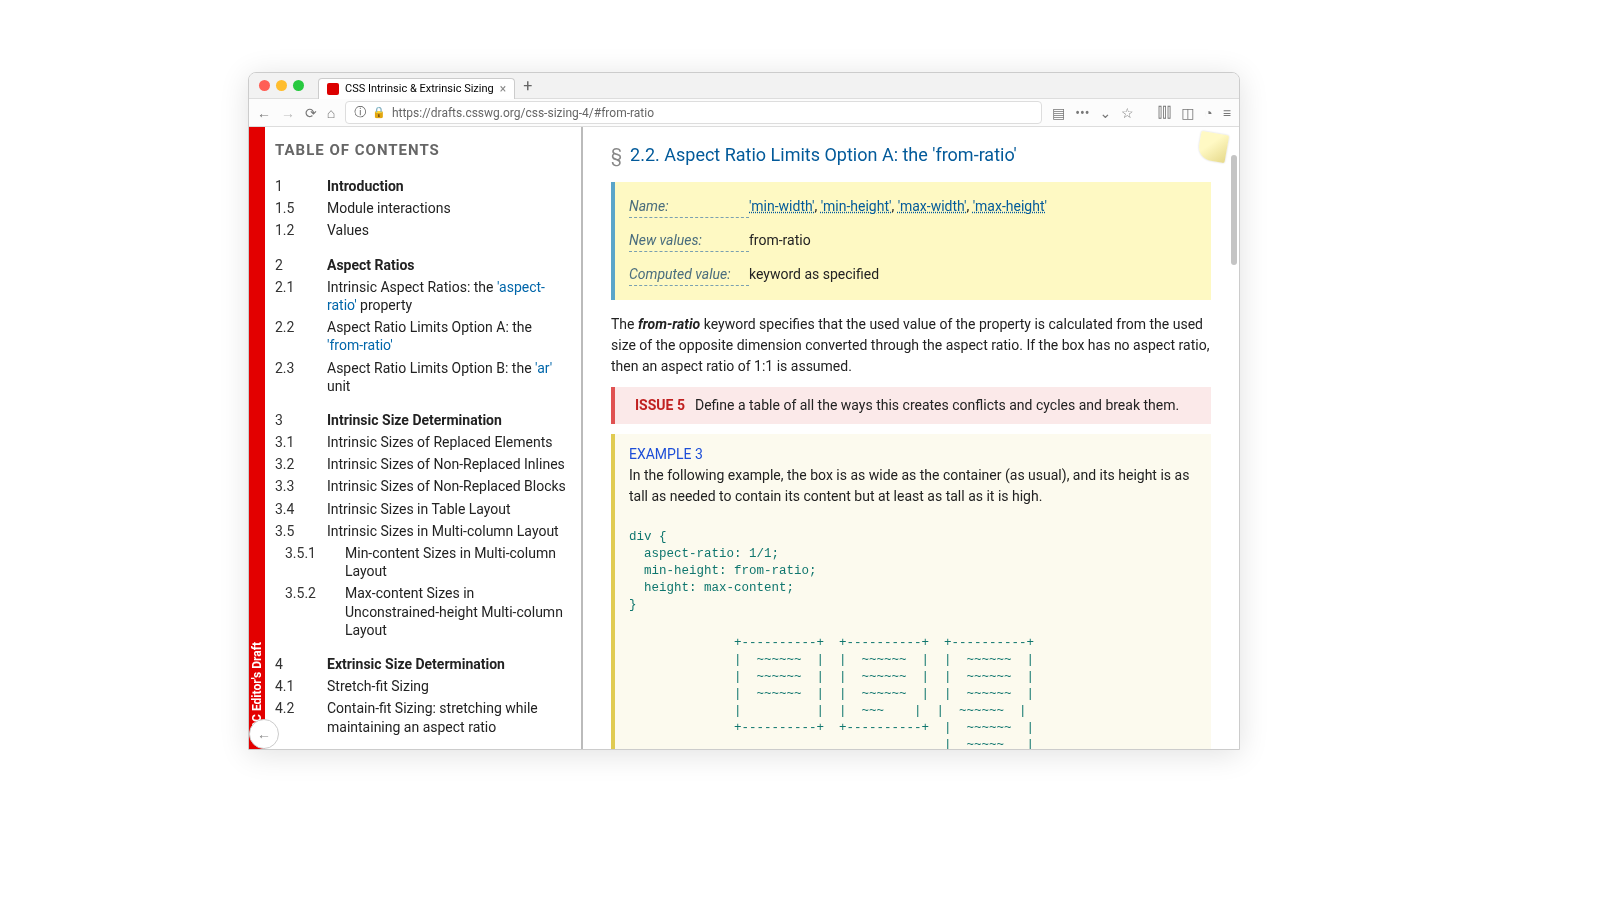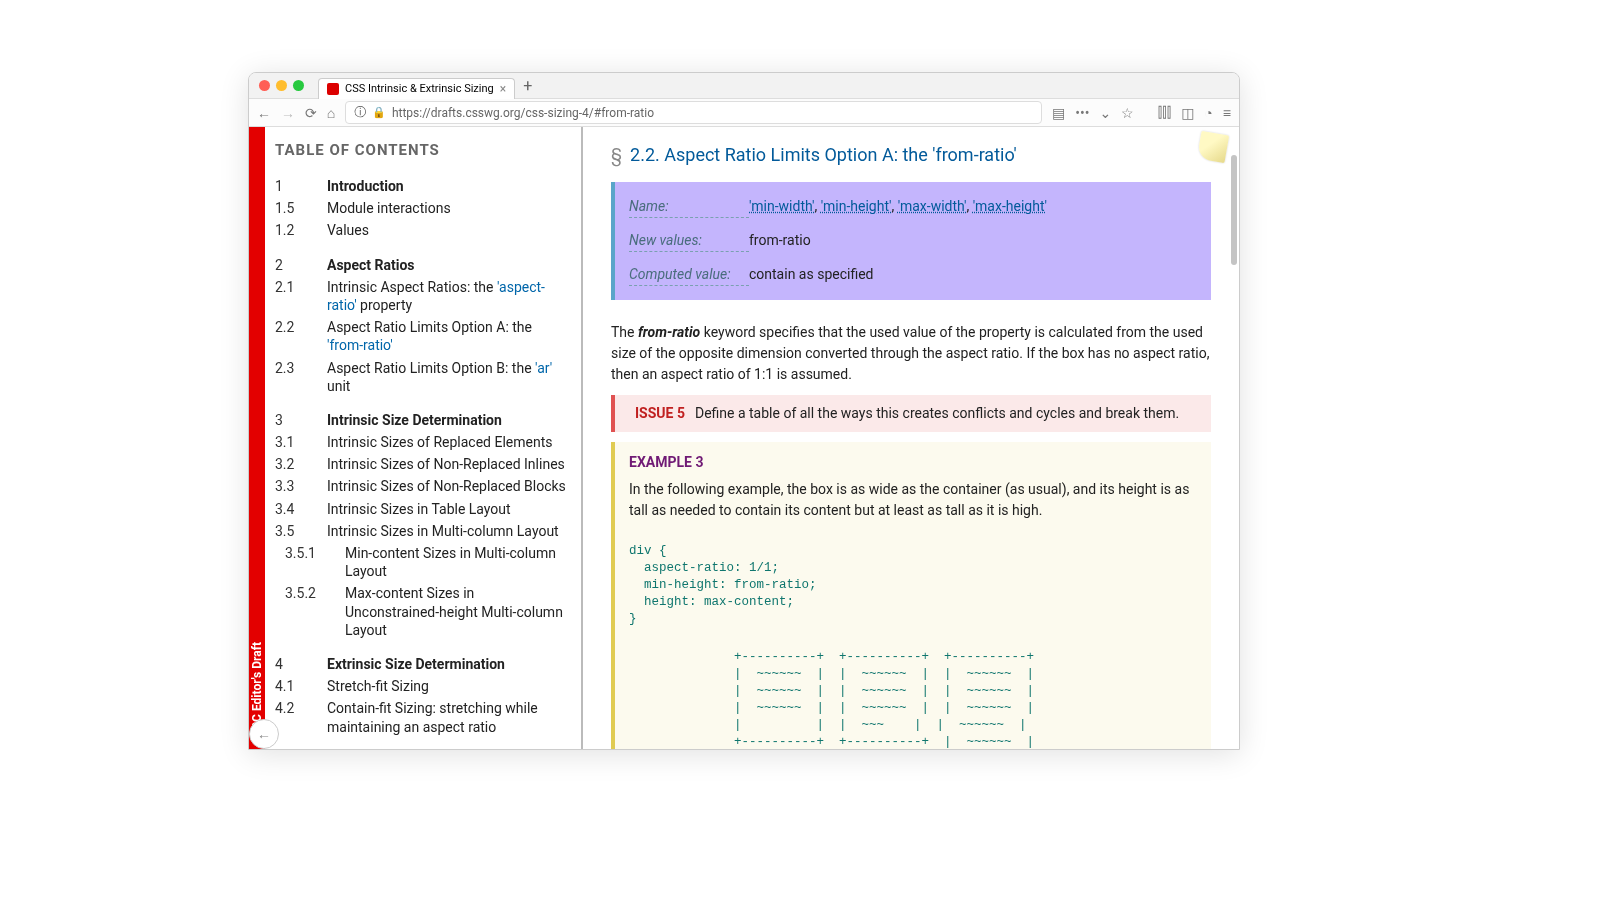--- a/index.html
+++ b/index.html
@@ -33,29 +33,29 @@
   .toc-item.sub .toc-num{min-width:34px;}
   .toc-item.subsub{margin-left:10px;}
   .toc-item.subsub .toc-num{min-width:42px;}
   .quoted{color:#0066aa;}
   .toc-group{margin-bottom:16px;}
   .collapse{position:absolute;left:0;bottom:0;width:30px;height:30px;background:#fff;border:1px solid #ccc;border-radius:50%;display:flex;align-items:center;justify-content:center;color:#888;font-size:14px;}
   .main{flex:1;padding:14px 28px;overflow:hidden;position:relative;font-size:14px;color:#222;line-height:1.5;}
   .dog{position:absolute;top:6px;right:12px;width:28px;height:28px;background:linear-gradient(135deg,#fff9c4 40%,#e6d98a 100%);border-radius:2px 2px 2px 14px;transform:rotate(10deg);box-shadow:0 0 2px rgba(0,0,0,.2);}
   .heading{color:#025a9a;font-size:18px;margin-bottom:14px;display:flex;align-items:baseline;gap:8px;}
   .heading .sec{color:#888;}
-  .propdef{border-left:4px solid #5aa5c9;background:#c4b5fd;padding:8px 0;margin-bottom:22px;}
+  .propdef{border-left:4px solid #5aa5c9;background:#fef9c3;padding:8px 0;margin-bottom:14px;}
   .propdef .row{display:flex;padding:6px 14px;font-size:14px;}
   .propdef .label{width:120px;color:#4a6d7d;border-bottom:1px dashed #7aa0b0;font-style:italic;}
   .propdef .val{flex:1;}
   .propdef .val .kw{color:#025a9a;text-decoration:underline;text-decoration-style:dotted;}
   .issue{border-left:4px solid #e05252;background:#fbe9e9;padding:8px 20px;margin:10px 0;font-size:14px;}
   .issue-lbl{color:#c02020;font-weight:bold;margin-right:10px;}
   .example{border-left:4px solid #e0cb52;background:#fcfaee;padding:10px 14px;font-size:14px;}
-  .ex-lbl{color:#701a75;font-weight:bold;margin-bottom:6px;display:block;}
+  .ex-lbl{color:#1d4ed8;font-weight:normal;display:block;}
   pre{font-family:"Menlo","Courier New",monospace;font-size:12.5px;white-space:pre;margin-top:22px;line-height:1.35;color:#0f766e;}
   .para em{font-style:italic;font-weight:bold;}
   
   .scroll-hint{position:absolute;right:0;top:0;width:10px;height:100%;}
   .scroll-thumb{position:absolute;right:2px;top:28px;width:6px;height:110px;background:#c4c4c4;border-radius:3px;}
 </style>
 </head>
 <body>
 
 <div class="slide-label">CSS Sizing Level 4 Editor's Draft</div>
@@ -207,21 +207,21 @@
           <span class="val">
             <span class="kw">'min-width'</span><span>, </span><span class="kw">'min-height'</span><span>, </span><span class="kw">'max-width'</span><span>, </span><span class="kw">'max-height'</span>
           </span>
         </div>
         <div class="row">
             <span class="label">New values:</span>
             <span class="val">from-ratio</span>
           </div>
         <div class="row">
             <span class="label">Computed value:</span>
-            <span class="val">contain as specified</span>
+            <span class="val">keyword as specified</span>
           </div>
       </div>
 
       <p class="para"><span>The </span><em>from-ratio</em><span> keyword specifies that the used value of the property is calculated from the used size of the opposite dimension converted through the aspect ratio. If the box has no aspect ratio, then an aspect ratio of 1:1 is assumed.</span></p>
 
       <div class="issue">
         <span class="issue-lbl">ISSUE 5</span><span>Define a table of all the ways this creates conflicts and cycles and break them.</span>
       </div>
 
       <div class="example">

